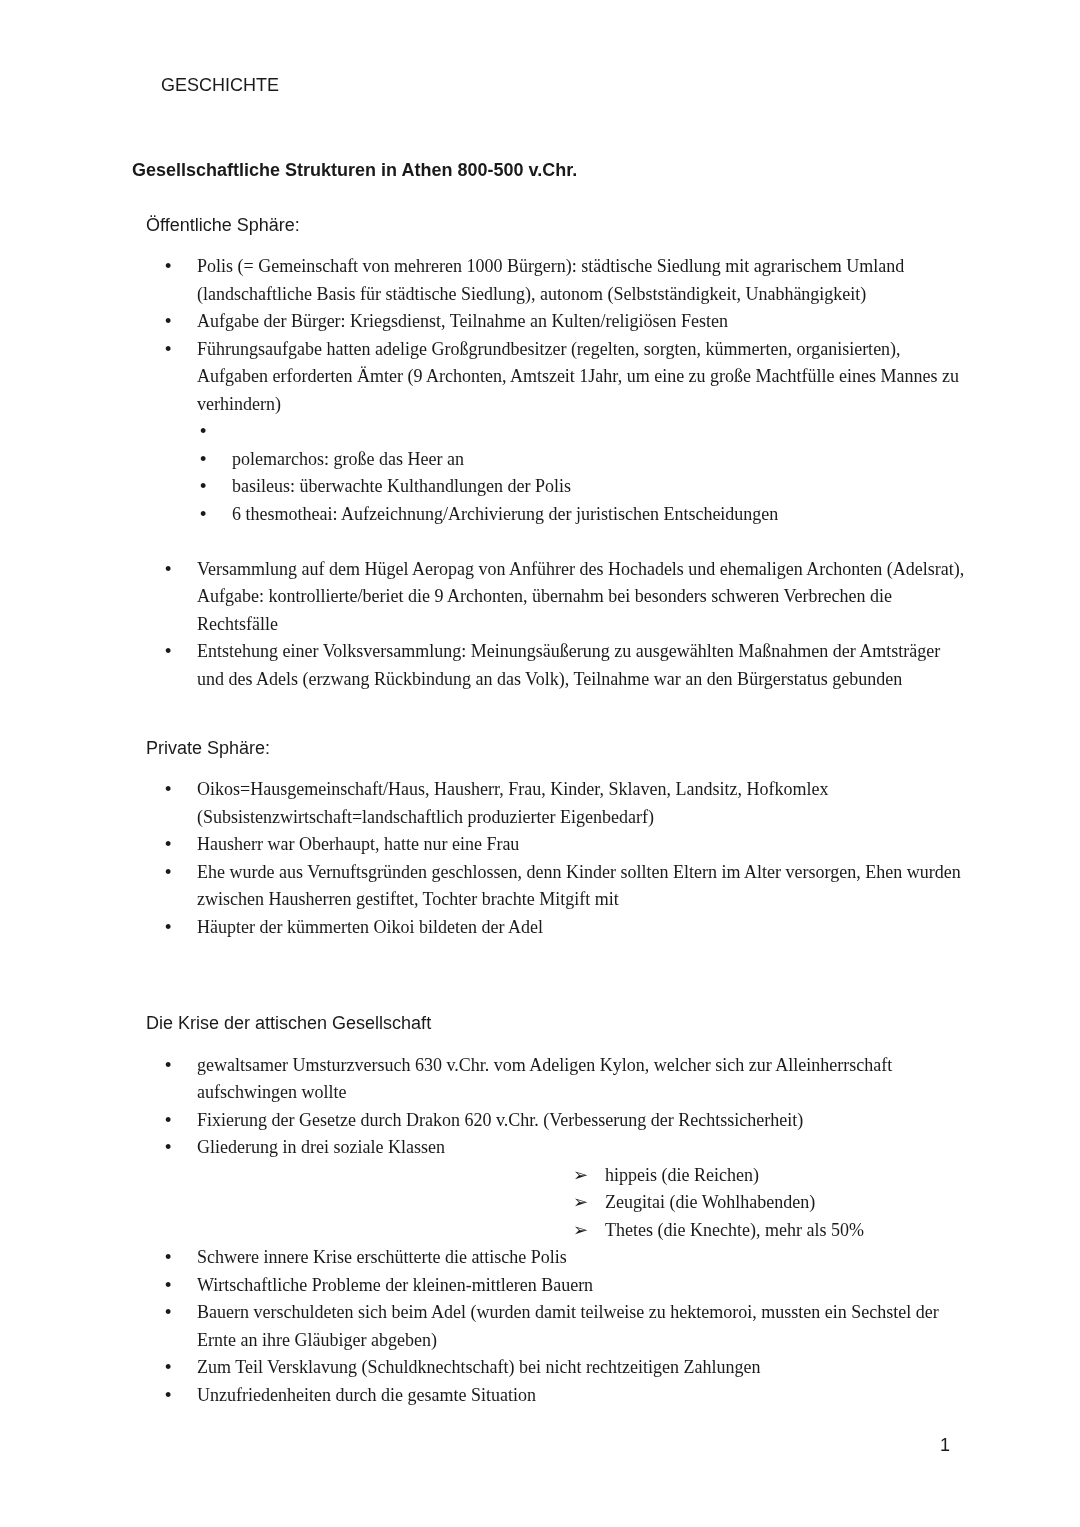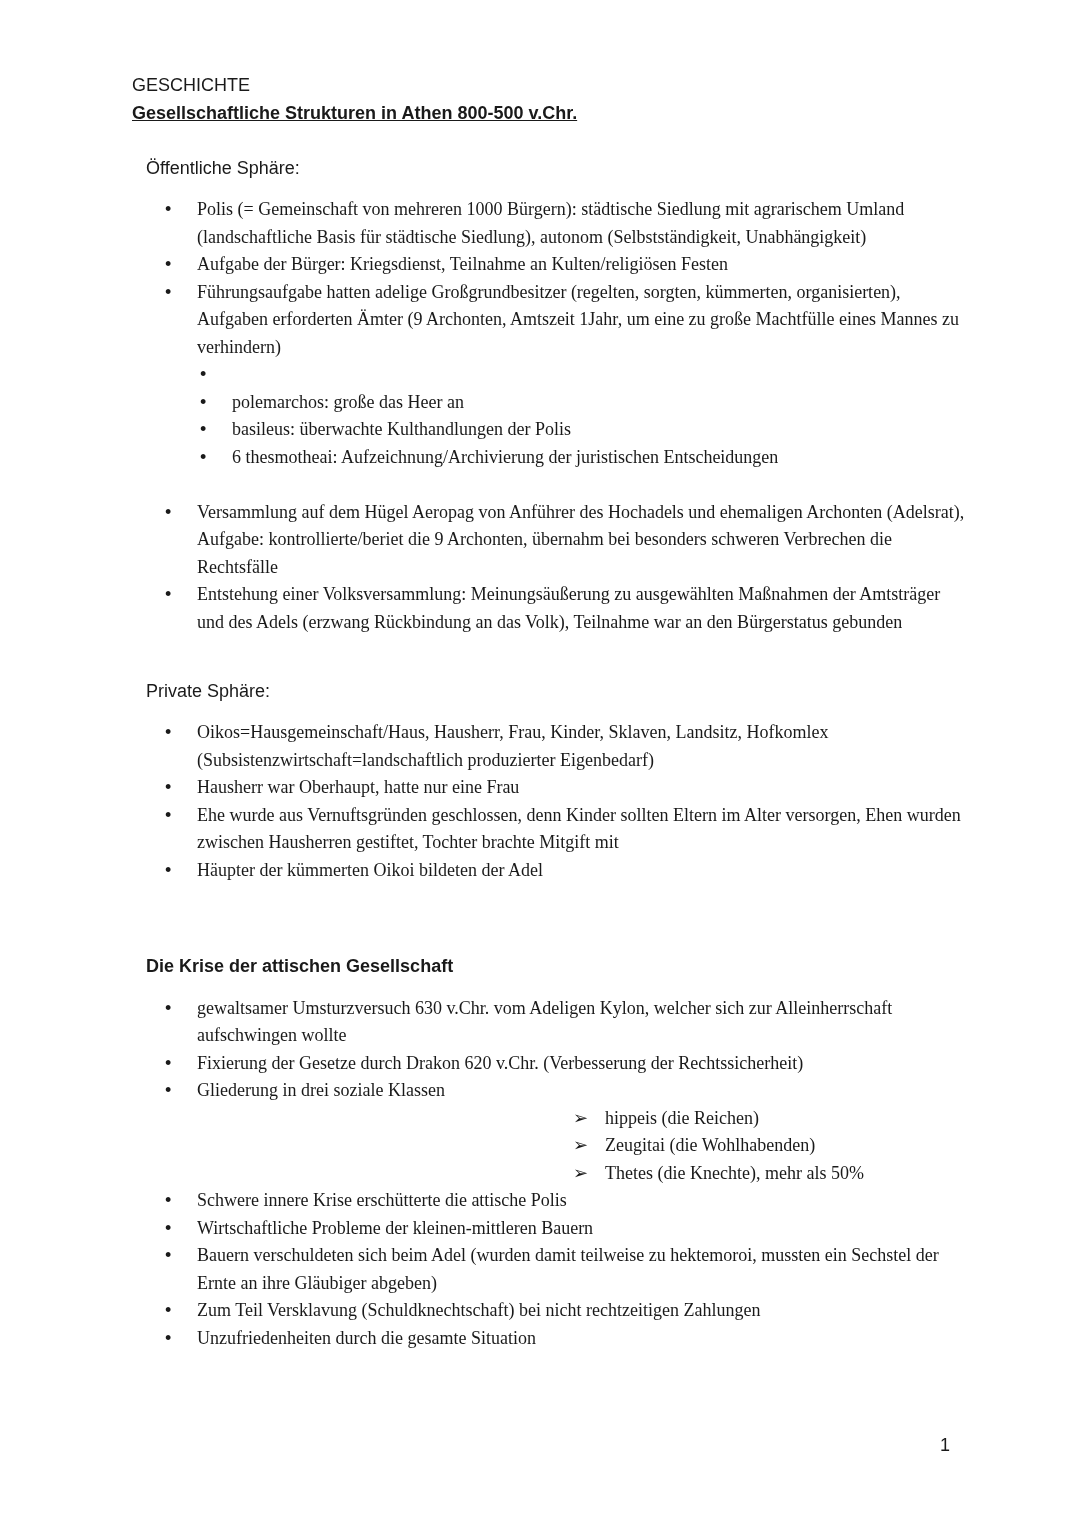--- a/index.html
+++ b/index.html
@@ -16,33 +16,34 @@
     padding: 72px 110px 0 132px;
     overflow: hidden;
     color: #1a1a1a;
     font-family: "Liberation Sans", "DejaVu Sans", sans-serif;
     font-size: 18px;
     line-height: 27.5px;
     text-align: left;
   }
   .doc-header {
     font-weight: 400;
+    margin-left: 29px;
   }
   .doc-title {
     font-weight: 700;
-    text-decoration: underline;
+    margin-top: 57px;
   }
   .content {
     margin-top: 27.5px;
   }
   .para {
     margin: 14px;
   }
   .para.bold {
-    font-weight: 700;
+    font-weight: 400;
   }
   .li {
     display: flex;
     align-items: flex-start;
   }
   .li .marker {
     flex: 0 0 auto;
     display: inline-block;
   }
   .li.l1 { padding-left: 33px; }

